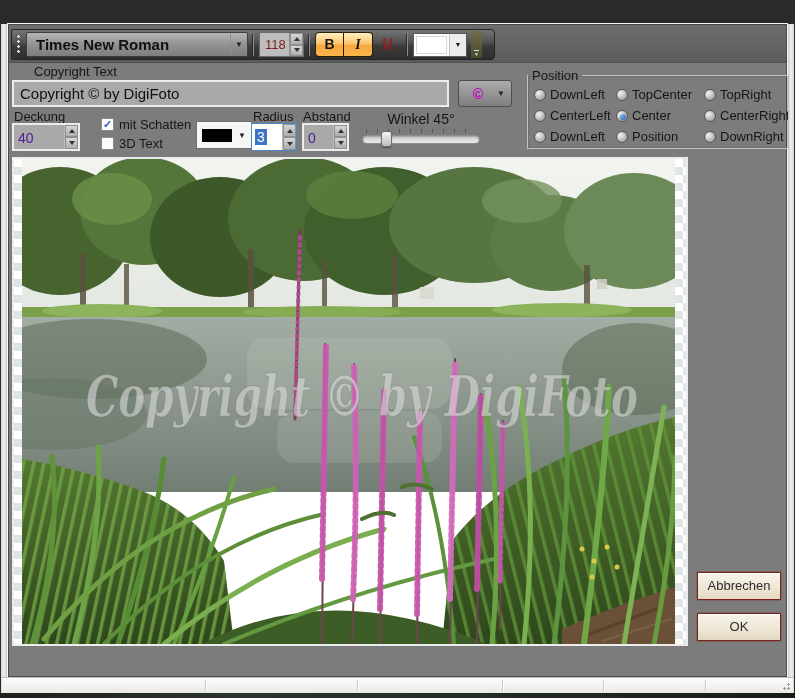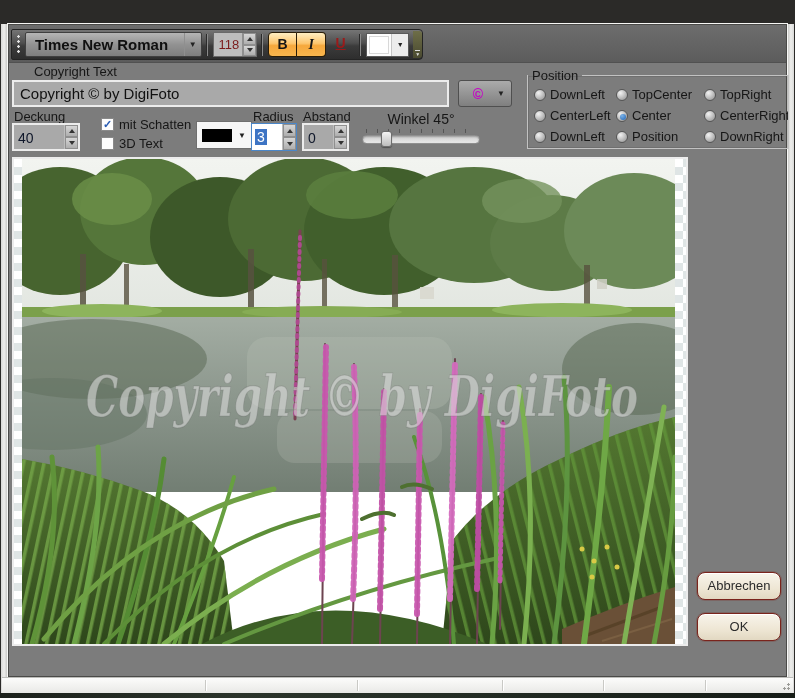--- a/index.html
+++ b/index.html
@@ -31,21 +31,21 @@
   .bottomband { position:absolute; left:0; right:0; top:693px; height:5px;
     background:linear-gradient(90deg,#1c211b,#2c352b 30%,#242d24 60%,#161c16); }
 
   
   .client { position:absolute; left:8px; top:24px; width:779px; height:653px;
     background:#7c7c7c; border:1px solid #4a4a48; box-shadow:0 0 0 1px #f7f7f5; }
 
   
   .topstrip { position:absolute; left:0; top:0; width:777px; height:38px;
     background:linear-gradient(#6d6d6d,#5c5c5c); border-bottom:1px solid #515151; }
-  .toolband { position:absolute; left:2px; top:4px; width:412px; height:31px;
+  .toolband { position:absolute; left:2px; top:4px; width:484px; height:31px;
     background:linear-gradient(#757575,#4e4e4e 45%,#3b3b3b 55%,#2e2e2e);
     border:1px solid #242424; border-radius:2px 4px 4px 2px;
     display:flex; align-items:center; }
   .grip { width:5px; height:21px; margin:0 5px 0 4px;
     background-image:radial-gradient(circle,#e0e0e0 1px,rgba(0,0,0,.35) 1.6px,transparent 2px);
     background-size:5px 5px; }
   .tsep { width:1px; height:22px; background:#8a8a8a; box-shadow:-1px 0 0 #2a2a2a; margin:0 5px; }
   .font-combo { width:222px; height:25px; border:1px solid #3f3f3f; border-radius:2px;
     background:linear-gradient(#b5b5b5,#929292 50%,#7e7e7e); display:flex; align-items:center; }
   .font-combo .fname { flex:1; padding-left:9px; font-size:15px; font-weight:bold; color:#101010; white-space:nowrap; overflow:hidden; }
@@ -92,21 +92,21 @@
   .radio-item { display:flex; align-items:center; height:21px; overflow:hidden; white-space:nowrap; }
   .radio { width:12px; height:12px; border-radius:50%; flex:0 0 12px;
     background:radial-gradient(circle at 35% 30%,#f2f2f2,#b5b5b5 60%,#8f8f8f);
     border:1px solid #565656; position:relative; margin-right:4px; }
   .radio.selected::after { content:""; position:absolute; left:3px; top:3px; width:6px; height:6px; border-radius:50%;
     background:radial-gradient(circle at 35% 30%,#7db4e8,#1e62b4); }
   .radio-label { font-size:13px; color:#161616; }
 
   
   .spin-abs { position:absolute; display:flex; height:28px; }
-  .spin-abs .val { flex:1; font-size:14px; color:#0f172a; padding:5px 2px 0 4px; }
+  .spin-abs .val { flex:1; font-size:14px; color:#4c1d95; padding:5px 2px 0 4px; }
   .spin-abs .spincol { border-left:1px solid #bdbdbd; }
   .cb-row { position:absolute; display:flex; align-items:center; }
   .checkbox { width:13px; height:13px; background:#fdfdfd; border:1px solid #8a8a8a; margin-right:5px;
     font-size:11px; line-height:11px; font-weight:bold; color:#2a5db4; text-align:center; }
   .cb-label { font-size:13px; color:#161616; }
   .shadow-combo { position:absolute; left:187px; top:96px; width:56px; height:28px; background:#f6f6f6;
     border:1px solid #6f6f6f; display:flex; align-items:center; }
   .shadow-combo .swatch { width:30px; height:13px; background:#000; margin-left:5px; }
   .shadow-combo .arr { margin-left:6px; font-size:9px; color:#222; }
   .radius-spin { border:1px solid #4a86c8 !important; background:#fff !important; }
@@ -126,21 +126,21 @@
     border:2px solid #ececec; background:#fff; display:flex; }
   .checker { height:485px; background:
       linear-gradient(45deg,#dfe5e5 25%,transparent 25%,transparent 75%,#dfe5e5 75%),
       linear-gradient(45deg,#dfe5e5 25%,#ffffff 25%,#ffffff 75%,#dfe5e5 75%);
     background-size:16px 16px; background-position:0 0,8px 8px; }
   .checker.l { width:8px; } .checker.r { width:11px; }
   .photo { width:653px; height:485px; position:relative; overflow:hidden; }
   .photo svg { display:block; }
 
   
-  .act-btn { position:absolute; left:688px; width:84px; height:28px; border-radius:8px;
+  .act-btn { position:absolute; left:688px; width:84px; height:28px; border-radius:1px;
     border:1px solid #7a241c; background:linear-gradient(#f8f4eb,#eee6d4 60%,#e2d8c2);
     box-shadow:inset 0 1px 0 #fff, 0 0 0 1px rgba(122,36,28,.25);
     font-size:13px; color:#2c2c2c; text-align:center; line-height:26px; }
   .act-btn.cancel { top:547px; } .act-btn.ok { top:588px; }
 </style>
 </head>
 <body>
 
 <div id="window">
 

